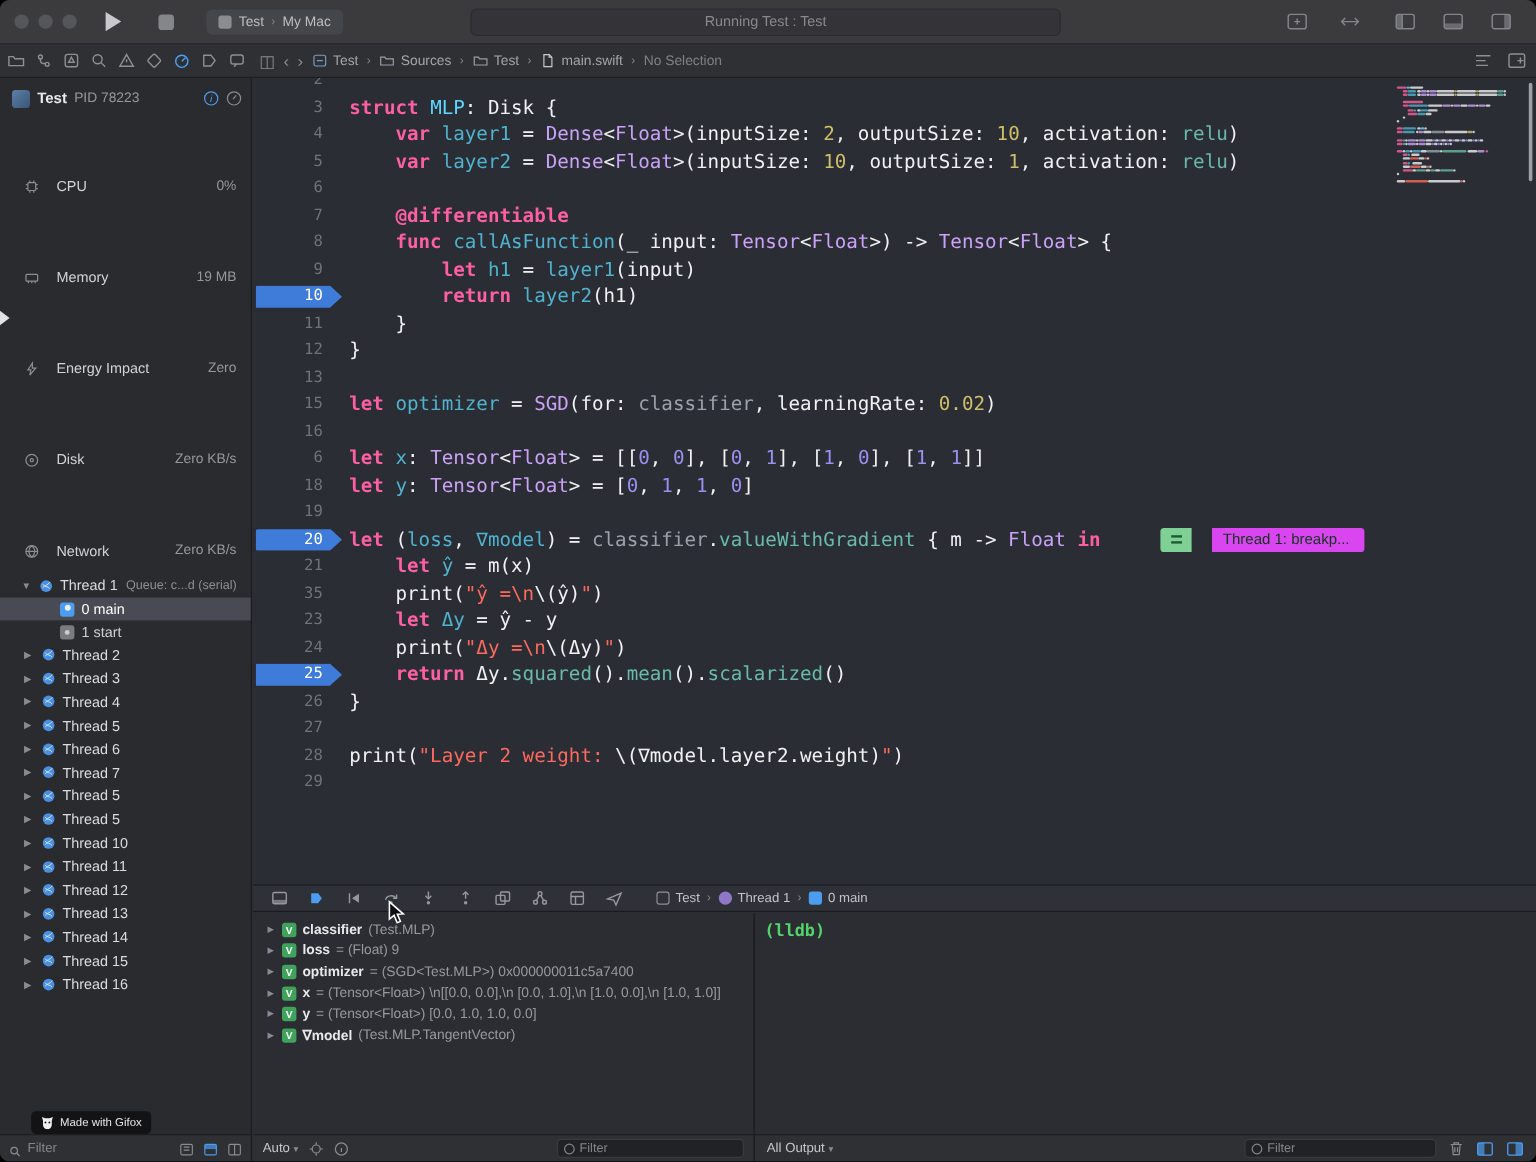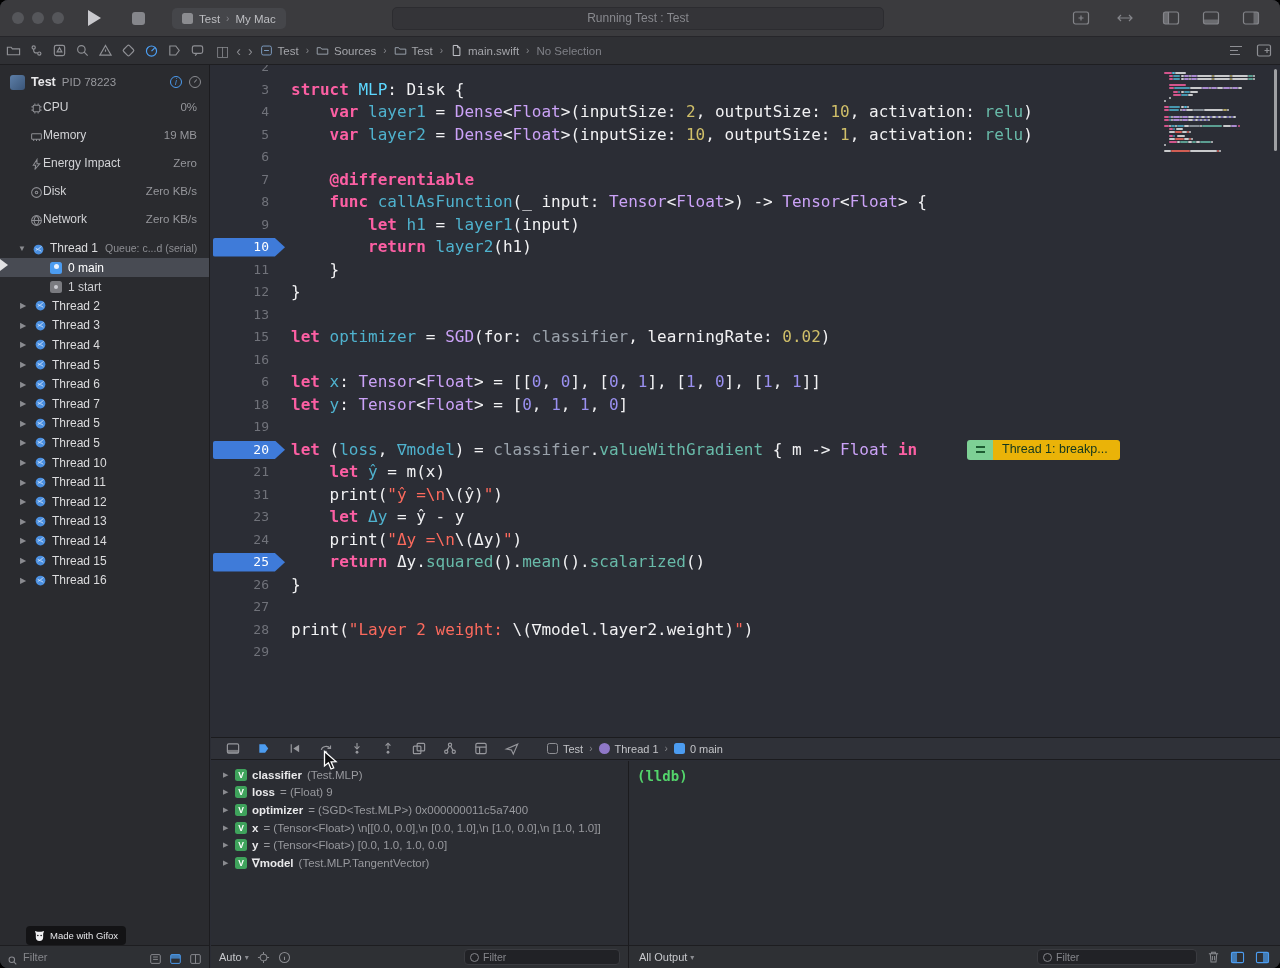--- a/index.html
+++ b/index.html
@@ -39,21 +39,21 @@
   
   .sidebar { position:absolute; left:0; top:65px; width:210px; bottom:23px; background:#2a2b2f; border-right:1px solid #1c1c1f; overflow:hidden; color:#cfd0d4; }
   .proc-row { display:flex; align-items:center; height:28px; padding:6px 8px 0 10px; gap:6px; }
   .app-ic { width:15px; height:15px; border-radius:3px; background:linear-gradient(135deg,#5d7fa8,#3a5578); flex:0 0 auto; }
   .proc-name { font-weight:bold; color:#e8e8ea; font-size:12.5px; }
   .proc-pid { color:#97989d; font-size:11.5px; }
   .proc-right { margin-left:auto; display:flex; gap:7px; align-items:center; }
   .info-dot { width:12px; height:12px; border-radius:50%; border:1px solid #4C9CF0; color:#4C9CF0; font-size:8.5px; text-align:center; line-height:10px; font-style:italic; }
   .gauge-dot { width:12px; height:12px; border-radius:50%; border:1px solid #8a8b90; position:relative; }
   .gauge-dot:after { content:""; position:absolute; left:5px; top:2px; width:1px; height:4px; background:#8a8b90; transform:rotate(40deg); }
-  .gauge-row { display:flex; align-items:center; height:28px; padding:0 12px 0 30px; gap:0; }
+  .gauge-row { display:flex; align-items:center; height:28px; padding:0 12px 0 20px; gap:14px;margin-top:48px; }
   .gauge-ic { width:13px; height:13px; color:#8d8e93; flex:0 0 auto; }
   .gauge-ic svg { width:100%; height:100%; }
   .gauge-label { color:#d2d3d6; font-size:12px; }
   .gauge-value { margin-left:auto; color:#96979c; font-size:11.5px; }
   .thread1-row { display:flex; align-items:center; height:20px; padding:0 6px 0 18px; gap:5px; margin-top:5px; }
   .disc { color:#8a8b90; font-size:8px; width:9px; flex:0 0 auto; }
   .thr-ic { width:13px; height:13px; flex:0 0 auto; }
   .thr-ic svg { width:100%; height:100%; }
   .thr-label { font-size:12px; color:#dcdcde; }
   .thr-detail { font-size:10.5px; color:#8d8e93; margin-left:2px; white-space:nowrap; overflow:hidden; }
@@ -81,21 +81,21 @@
   .editor { position:absolute; left:211px; top:65px; right:0; height:672px; overflow:hidden; background:#2b2d35; }
   .code { position:absolute; left:0; top:-9px; right:0; }
   .line { position:relative; height:22.5px; }
   .gutter { position:absolute; left:0; top:0; width:58px; text-align:right; line-height:22.5px; font-family:"DejaVu Sans Mono",monospace; font-size:13px; color:#70727a; z-index:2; }
   .line.bp .gutter { color:#fff; }
   .bptag { position:absolute; left:2px; top:2px; width:72px; height:18.5px; background:#3F7BD9; clip-path:polygon(0 0, 86% 0, 100% 50%, 86% 100%, 0 100%); border-radius:2px; z-index:1; }
   .codetext { position:absolute; left:80px; top:0; line-height:22.5px; font-family:"DejaVu Sans Mono",monospace; font-size:16px; white-space:pre; color:#f1f1f3; z-index:2; }
   .bp-badge { position:absolute; left:756px; top:1.5px; height:19.5px; display:flex; z-index:3; }
   .bp-badge .chip { width:26px; background:#7ED095; border-radius:3px 0 0 3px; display:flex; align-items:center; justify-content:center; }
   .bp-badge .chip i { display:block; width:9px; height:7px; border-top:2px solid #1d5c32; border-bottom:2px solid #1d5c32; }
-  .bp-badge .lbl { background:#eab308; color:#11361e; font-size:12.5px; line-height:19.5px; padding:0 12px 0 9px; border-radius:0 3px 3px 0; white-space:nowrap; }
+  .bp-badge .lbl { background:#d946ef; color:#11361e; font-size:12.5px; line-height:19.5px; padding:0 12px 0 9px; border-radius:0 3px 3px 0; white-space:nowrap;margin-left:17px; }
 
   .minimap { position:absolute; top:0; right:0; width:126px; height:100%; }
   .mm-rows { position:absolute; top:3px; left:0; right:8px; }
   .mm-row { display:flex; height:3.15px; padding-left:10px; align-items:center; }
   .mm-seg { height:2px; border-radius:1px; flex:0 0 auto; }
   .mm-scroll { position:absolute; right:3px; top:4px; width:3px; height:82px; background:rgba(255,255,255,.55); border-radius:1.5px; }
 
   
   .debugbar { position:absolute; left:211px; right:0; top:737px; height:23px; background:#2f3138; border-top:1px solid #1b1b1e; border-bottom:1px solid #1b1b1e; display:flex; align-items:center; padding-left:14px; gap:15px; z-index:4; }
   .db-ic { width:16px; height:15px; color:#97989d; flex:0 0 auto; }
@@ -622,21 +622,21 @@
               <i></i>
             </span>
             <span class="lbl">Thread 1: breakp...</span>
           </span>
         </div>
         <div class="line">
           <span class="gutter">21</span>
           <span class="codetext"><span style="color: rgb(241, 241, 243);">    </span><span style="color: rgb(252, 95, 163); font-weight: bold;">let </span><span style="color: rgb(79, 178, 206);">ŷ</span><span style="color: rgb(241, 241, 243);"> = m(x)</span></span>
         </div>
         <div class="line">
-          <span class="gutter">31</span>
+          <span class="gutter">35</span>
           <span class="codetext"><span style="color: rgb(241, 241, 243);">    print(</span><span style="color: rgb(252, 106, 93);">"ŷ =\n</span><span style="color: rgb(241, 241, 243);">\(ŷ)</span><span style="color: rgb(252, 106, 93);">"</span><span style="color: rgb(241, 241, 243);">)</span></span>
         </div>
         <div class="line">
           <span class="gutter">23</span>
           <span class="codetext"><span style="color: rgb(241, 241, 243);">    </span><span style="color: rgb(252, 95, 163); font-weight: bold;">let </span><span style="color: rgb(79, 178, 206);">Δy</span><span style="color: rgb(241, 241, 243);"> = ŷ - y</span></span>
         </div>
         <div class="line">
           <span class="gutter">24</span>
           <span class="codetext"><span style="color: rgb(241, 241, 243);">    print(</span><span style="color: rgb(252, 106, 93);">"Δy =\n</span><span style="color: rgb(241, 241, 243);">\(Δy)</span><span style="color: rgb(252, 106, 93);">"</span><span style="color: rgb(241, 241, 243);">)</span></span>
         </div>

